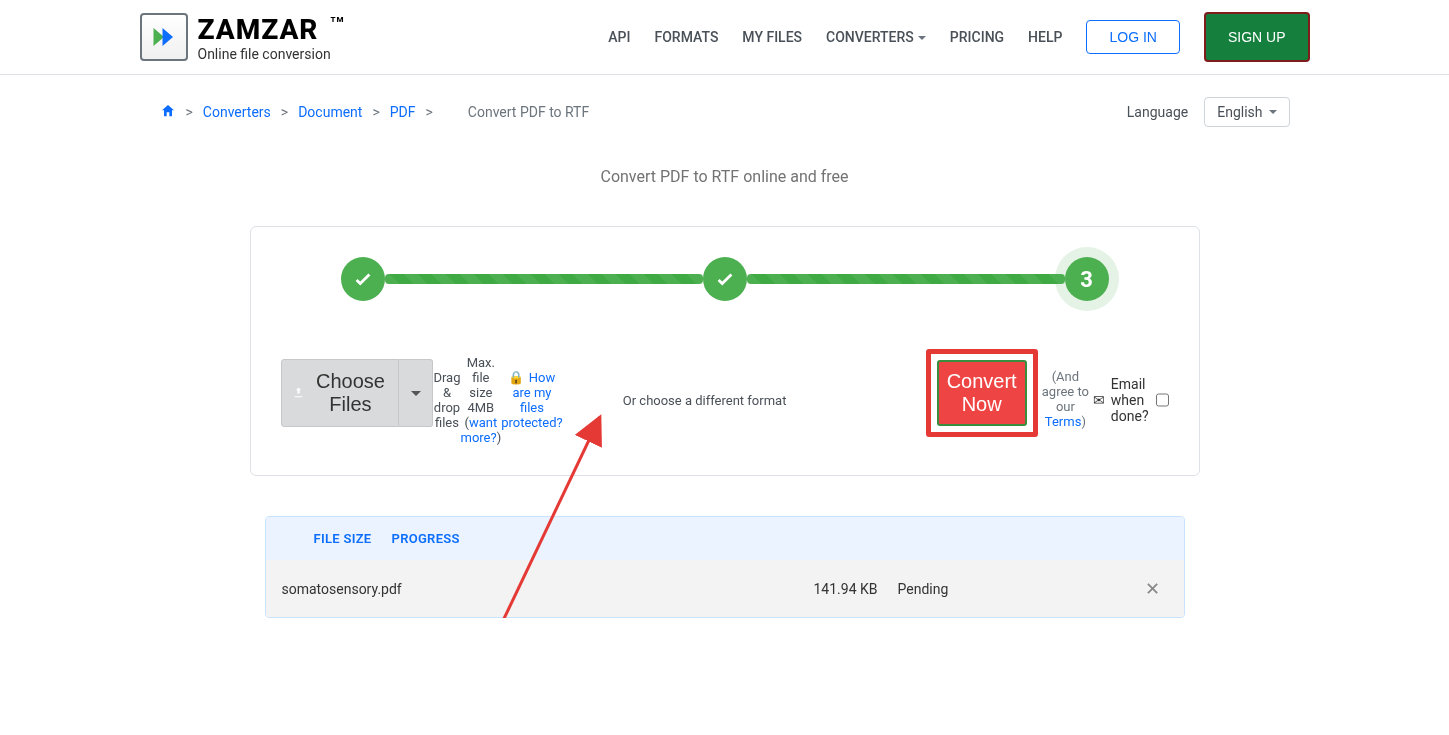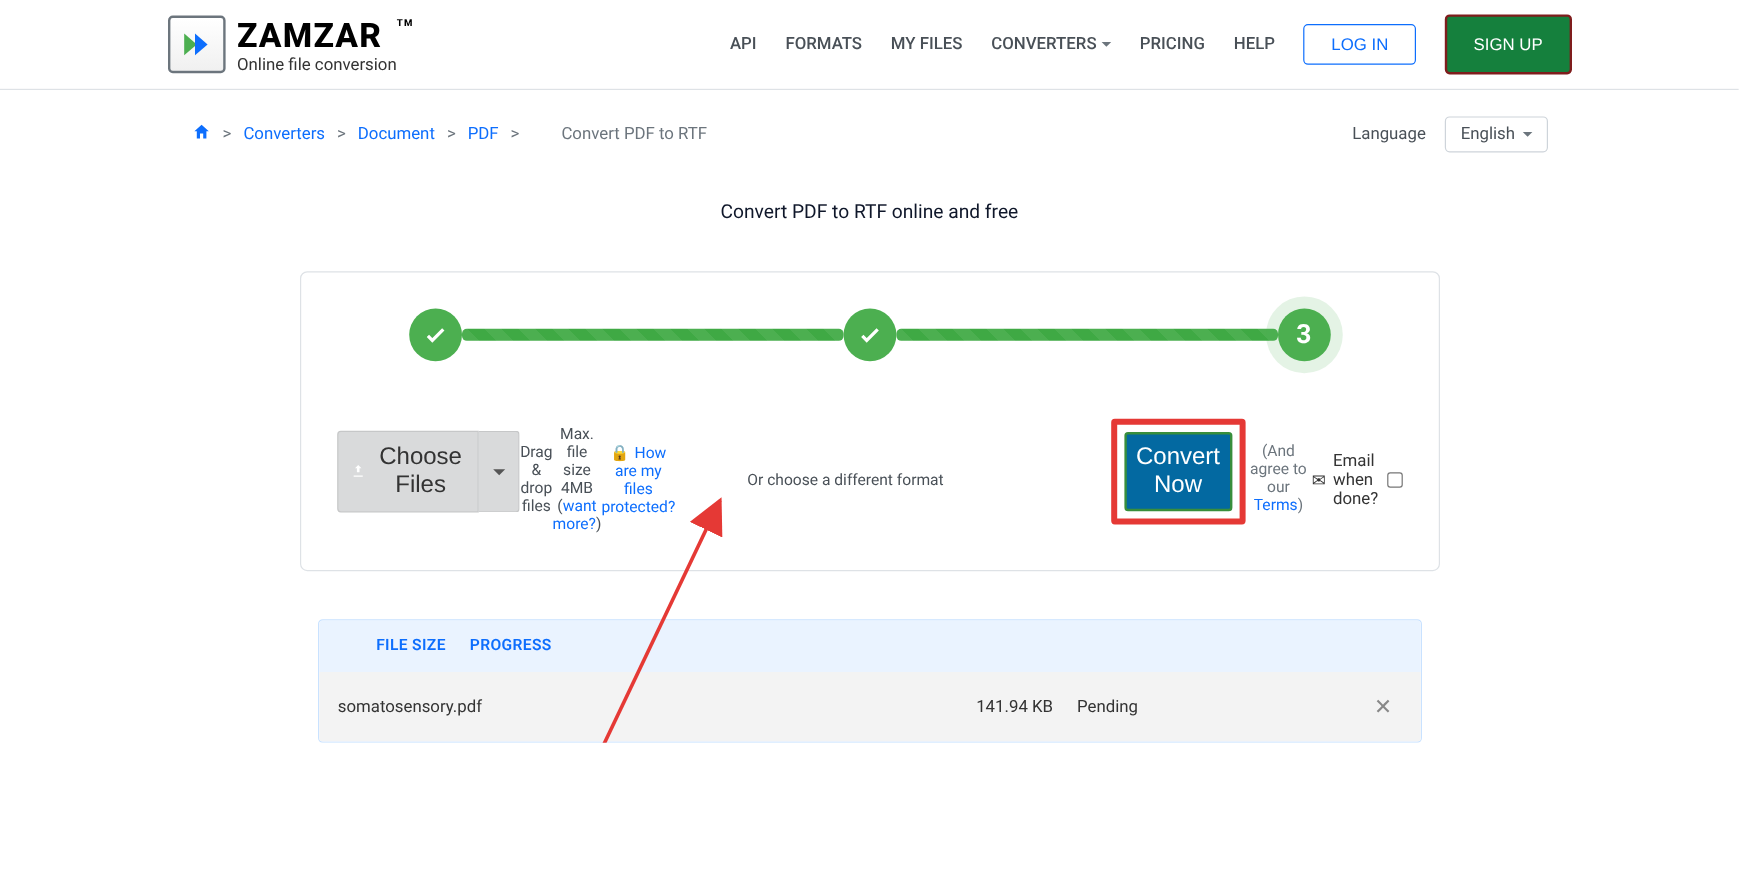--- a/index.html
+++ b/index.html
@@ -25,21 +25,21 @@
 .breadcrumb a { color: #0d6efd; text-decoration: none; }
 .breadcrumb .sep { color: #6c757d; }
 .breadcrumb .current { color: #6c757d; margin-left: 25px; }
 .home-icon { color: #0d6efd; }
 .lang-wrap { display: flex; align-items: center; gap: 16px; font-size: 14px; color: #495057; }
 .lang-select { border: 1px solid #ced4da; border-radius: 4px; padding: 6px 12px; font-size: 14px; background: #fff; cursor: pointer; display: flex; align-items: center; gap: 6px; color: #495057; }
 .lang-select::after { content: ""; display: inline-block; border-top: 4px solid #6c757d; border-left: 4px solid transparent; border-right: 4px solid transparent; }
 
 .hero { text-align: center; margin-top: 40px; }
 .hero h1 { color: #0d6efd; font-size: 36px; font-weight: 700; }
-.hero p { color: #0f172a; font-size: 16px; margin-top: 18px; }
+.hero p { color: #737373; font-size: 16px; margin-top: 18px; }
 
 .card { max-width: 950px; margin: 40px auto 0; border: 1px solid #dee2e6; border-radius: 6px; padding: 30px 30px 30px; }
 .stepper { display: flex; align-items: center; justify-content: center; position: relative; margin: 0 60px; }
 .step-line { flex: 1; height: 10px; background: repeating-linear-gradient(45deg,#4caf50 0 10px,#3fa944 10px 20px); border-radius: 4px; }
 .step-circle { width: 44px; height: 44px; border-radius: 50%; background: #4caf50; color: #fff; display: flex; align-items: center; justify-content: center; font-size: 22px; font-weight: 700; z-index: 2; flex-shrink: 0; }
 .step-circle.halo { box-shadow: 0 0 0 10px rgba(76,175,80,0.15); }
 
 .step-row { display: flex; gap: 60px; margin-top: 40px; }
 .step-col { flex: 1; display: flex; flex-direction: row; align-items: center; }
 .choose-group { display: flex; width: 100%; }
@@ -47,21 +47,21 @@
 .btn-dd { width: 34px; background: #d9dadb; border: 1px solid #c6c7c8; border-left: none; border-radius: 0 3px 3px 0; cursor: pointer; display: flex; align-items: center; justify-content: center; }
 .btn-dd::after { content: ""; border-top: 5px solid #555; border-left: 5px solid transparent; border-right: 5px solid transparent; }
 .hint { font-size: 13px; color: #495057; margin-top: 14px; text-align: center; }
 .hint a { color: #0d6efd; text-decoration: none; }
 .hint .lock { color: #888; margin-right: 4px; }
 
 .fmt-dd { width: 100%; background: #d9dadb; border: 1px solid #c6c7c8; border-radius: 3px; padding: 10px; font-size: 20px; color: #333; cursor: pointer; display: flex; align-items: center; justify-content: center; position: relative; }
 .fmt-dd::after { content: ""; border-top: 5px solid #555; border-left: 5px solid transparent; border-right: 5px solid transparent; position: absolute; right: 14px; }
 
 .convert-wrap { width: 100%; position: relative; padding: 6px; border: 5px solid #e53935; border-radius: 3px; }
-.btn-convert { width: 100%; background: #0369a1; border: 2px solid #388e3c; color: #fff; font-size: 20px; padding: 8px; border-radius: 3px; cursor: pointer; }
+.btn-convert { width: 100%; background: #ef4444; border: 2px solid #388e3c; color: #fff; font-size: 20px; padding: 8px; border-radius: 3px; cursor: pointer; }
 .agree { font-size: 13px; color: #6c757d; margin-top: 12px; text-align: center; }
 .agree a { color: #0d6efd; text-decoration: none; }
 .email-row { display: flex; align-items: center; gap: 6px; font-size: 14px; color: #333; margin-top: 14px; }
 .email-row input { width: 14px; height: 14px; }
 
 .arrow-svg { position: absolute; pointer-events: none; }
 
 .files-section { max-width: 920px; margin: 40px auto 0; }
 .files-title { font-size: 26px; font-weight: 600; margin-bottom: 20px; }
 .files-title .accent { color: #0d6efd; }

